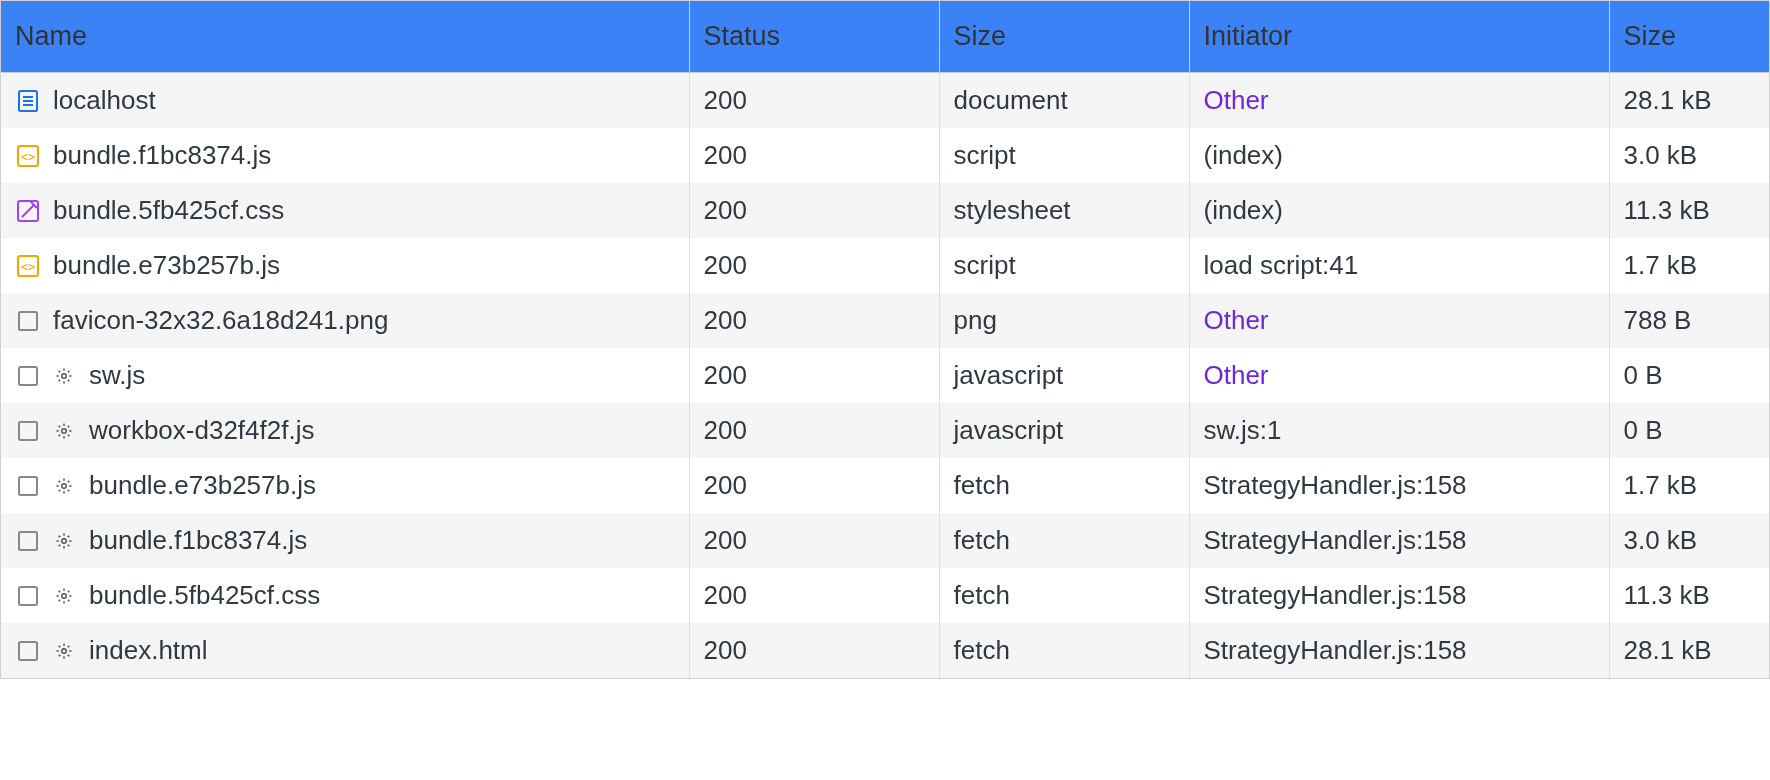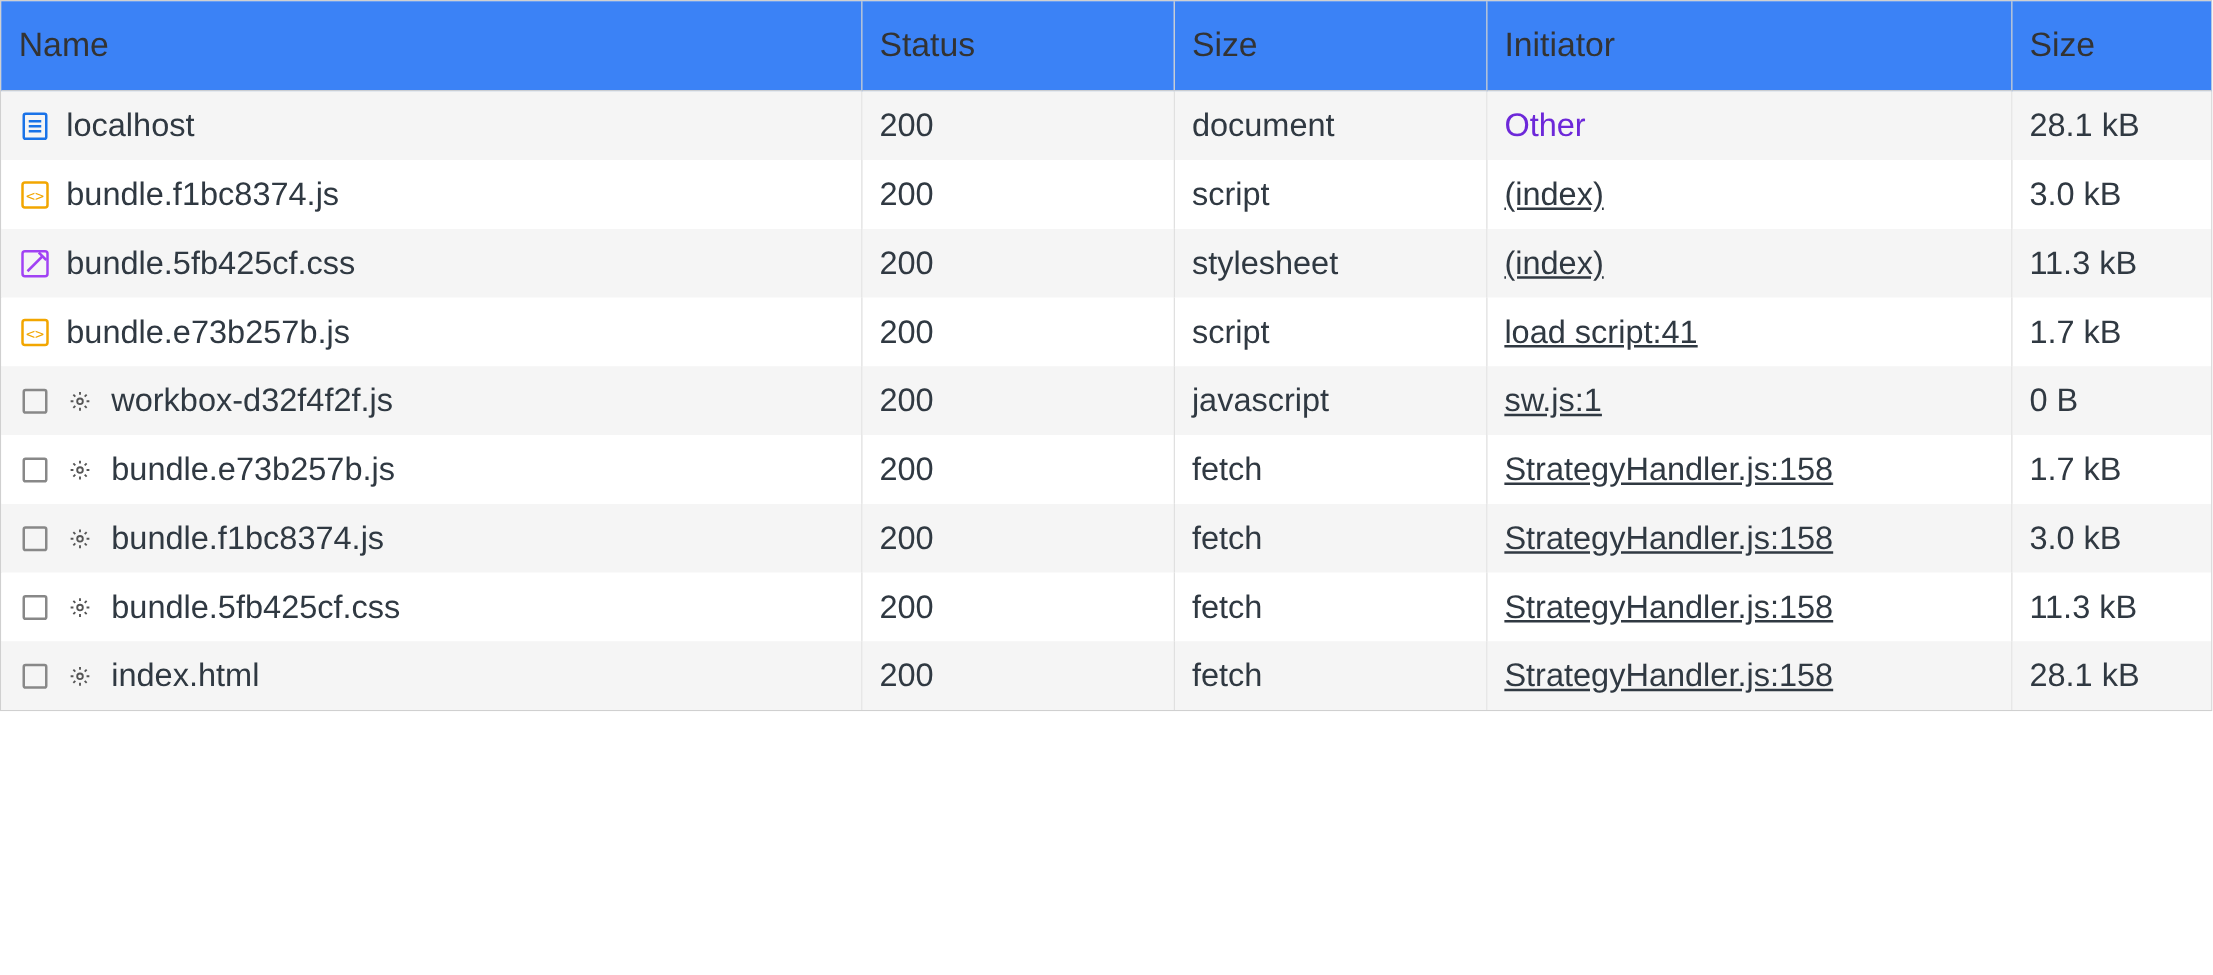--- a/index.html
+++ b/index.html
@@ -54,21 +54,21 @@
   .icon-wrap {
     width: 26px; height: 26px;
     display: inline-flex; align-items: center; justify-content: center;
     flex-shrink: 0;
   }
   .gear-wrap {
     width: 22px; height: 22px;
     display:inline-flex; align-items:center; justify-content:center;
     margin-right: 2px;
   }
-  .initiator-link { color: #303942; text-decoration: underline; }
+  .initiator-link { color: #303942; }
   .initiator-plain { color: #6d28d9; text-decoration: none; }
 </style>
 </head>
 <body>
 
 <div class="panel">
 <table>
   <thead>
     <tr>
       <th class="col-name">Name</th>
@@ -151,20 +151,60 @@
           <td class="col-size">1.7 kB</td>
         </tr>
         <tr>
           <td class="col-name">
             <span class="name-cell">
               <span class="icon-wrap">
                 <svg viewBox="0 0 24 24" width="24" height="24">
                   <rect x="3" y="3" width="18" height="18" rx="1.5" fill="none" stroke="#888" stroke-width="2"></rect>
                 </svg>
               </span>
+              <span>favicon-32x32.6a18d241.png</span>
+            </span>
+          </td>
+          <td class="col-status">200</td>
+          <td class="col-type">png</td>
+          <td class="col-initiator"><span class="initiator-plain">Other</span></td>
+          <td class="col-size">788 B</td>
+        </tr>
+        <tr>
+          <td class="col-name">
+            <span class="name-cell">
+              <span class="icon-wrap">
+                <svg viewBox="0 0 24 24" width="24" height="24">
+                  <rect x="3" y="3" width="18" height="18" rx="1.5" fill="none" stroke="#888" stroke-width="2"></rect>
+                </svg>
+              </span>
+              <span class="gear-wrap">
+                <svg viewBox="0 0 24 24" width="18" height="18">
+                  <g fill="none" stroke="#555" stroke-width="2">
+                    <circle cx="12" cy="12" r="3"></circle>
+                    <path d="M12 2v3M12 19v3M2 12h3M19 12h3M4.9 4.9l2.1 2.1M17 17l2.1 2.1M19.1 4.9L17 7M7 17l-2.1 2.1"></path>
+                  </g>
+                </svg>
+              </span>
+              <span>sw.js</span>
+            </span>
+          </td>
+          <td class="col-status">200</td>
+          <td class="col-type">javascript</td>
+          <td class="col-initiator"><span class="initiator-plain">Other</span></td>
+          <td class="col-size">0 B</td>
+        </tr>
+        <tr>
+          <td class="col-name">
+            <span class="name-cell">
+              <span class="icon-wrap">
+                <svg viewBox="0 0 24 24" width="24" height="24">
+                  <rect x="3" y="3" width="18" height="18" rx="1.5" fill="none" stroke="#888" stroke-width="2"></rect>
+                </svg>
+              </span>
               <span class="gear-wrap">
                 <svg viewBox="0 0 24 24" width="18" height="18">
                   <g fill="none" stroke="#555" stroke-width="2">
                     <circle cx="12" cy="12" r="3"></circle>
                     <path d="M12 2v3M12 19v3M2 12h3M19 12h3M4.9 4.9l2.1 2.1M17 17l2.1 2.1M19.1 4.9L17 7M7 17l-2.1 2.1"></path>
                   </g>
                 </svg>
               </span>
               <span>workbox-d32f4f2f.js</span>
             </span>

